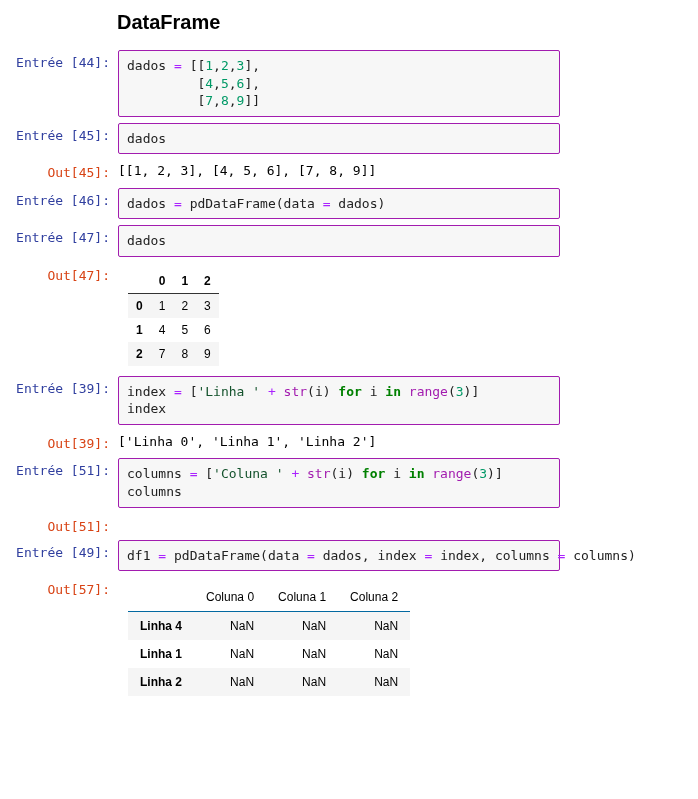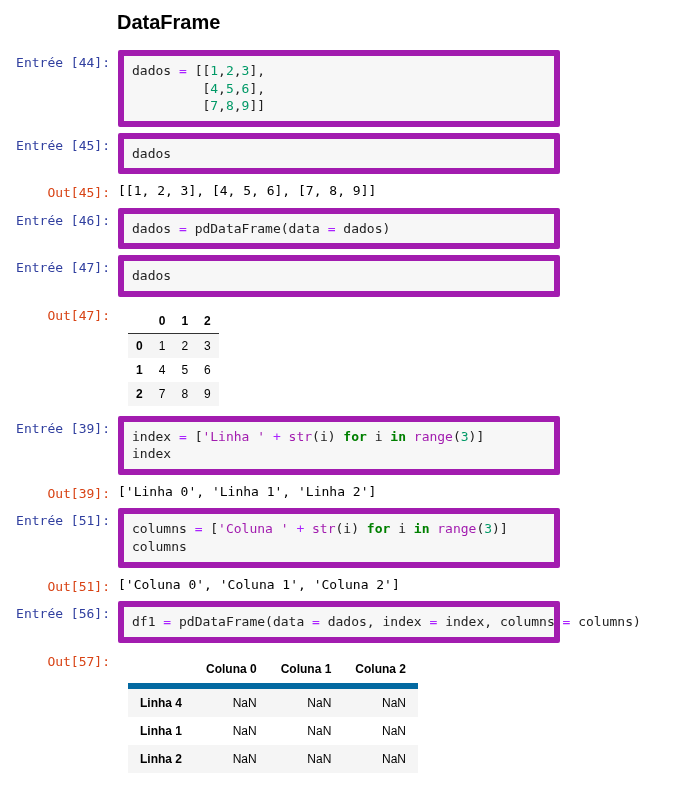--- a/index.html
+++ b/index.html
@@ -34,41 +34,41 @@
     box-sizing: border-box;
   }
   .in-prompt { color: #303F9F; }
   .out-prompt { color: #D84315; }
   .content {
     flex-grow: 1;
     padding-right: 6px;
     min-width: 0;
   }
   .code-box {
-    border: 6px solid #a21caf;
+    border: 1px solid #a21caf;
     background: #f7f7f7;
     border-radius: 2px;
     padding: 6px 8px;
   }
   pre.code, pre.plain {
     margin: 0;
     font-family: "DejaVu Sans Mono", Menlo, Consolas, monospace;
     font-size: 13px;
     line-height: 1.35;
     white-space: pre;
   }
   pre.plain {
     padding: 2px 0;
   }
   
   .tok-op { color: #AA22FF; font-weight: normal; }     
   .tok-p  { color: #222; }                              
   .tok-n  { color: #222; }                              
   .tok-m  { color: #009966; }                           
-  .tok-s  { color: #a21caf; }                           
+  .tok-s  { color: #14532d; }                           
   .tok-kw { color: #008000; font-weight: bold; }        
   .tok-bi { color: #a21caf; }                           
 
   
   table.df-small {
     border-collapse: collapse;
     font-size: 12px;
     margin: 6px 0 4px 10px;
   }
   table.df-small th, table.df-small td {
@@ -87,22 +87,22 @@
   table.df-big {
     border-collapse: collapse;
     font-size: 12px;
     margin: 6px 0 4px 10px;
   }
   table.df-big th, table.df-big td {
     padding: 7px 12px;
     text-align: right;
   }
   table.df-big thead th {
-    border-bottom: 6px solid #0369a1;
-    font-weight: bold;
+    border-bottom: 1px solid #0369a1;
+    font-weight: normal;
   }
   table.df-big tbody th {
     font-weight: bold;
     text-align: left;
   }
   table.df-big tbody tr:nth-child(odd) { background: #f5f5f5; }
 </style>
 </head>
 <body>
 
@@ -213,27 +213,24 @@
     <div class="content">
       <div class="code-box">
 <pre class="code"><span class="tok-n">columns</span> <span class="tok-op">=</span> <span class="tok-p">[</span><span class="tok-s">'Coluna '</span> <span class="tok-op">+</span> <span class="tok-bi">str</span><span class="tok-p">(</span><span class="tok-n">i</span><span class="tok-p">)</span> <span class="tok-kw">for</span> <span class="tok-n">i</span> <span class="tok-kw">in</span> <span class="tok-bi">range</span><span class="tok-p">(</span><span class="tok-m">3</span><span class="tok-p">)</span><span class="tok-p">]</span>
 <span class="tok-n">columns</span></pre>
       </div>
     </div>
   </div>
 
   <div class="cell">
     <div class="prompt out-prompt">Out[51]:</div>
-    <div class="content">
-<pre class="plain">['Coluna 0', 'Coluna 1', 'Coluna 2']</pre>
-    </div>
-  </div>
-
-  <div class="cell">
-    <div class="prompt in-prompt">Entrée [56]:</div>
+  </div>
+
+  <div class="cell">
+    <div class="prompt in-prompt">Entrée [49]:</div>
     <div class="content">
       <div class="code-box">
 <pre class="code"><span class="tok-n">df1</span> <span class="tok-op">=</span> <span class="tok-n">pd</span><span class="tok-p"></span><span class="tok-n">DataFrame</span><span class="tok-p">(</span><span class="tok-n">data</span> <span class="tok-op">=</span> <span class="tok-n">dados</span><span class="tok-p">,</span> <span class="tok-n">index</span> <span class="tok-op">=</span> <span class="tok-n">index</span><span class="tok-p">,</span> <span class="tok-n">columns</span> <span class="tok-op">=</span> <span class="tok-n">columns</span><span class="tok-p">)</span></pre>
       </div>
     </div>
   </div>
 
 
   <div class="cell">
     <div class="prompt out-prompt">Out[57]:</div>

